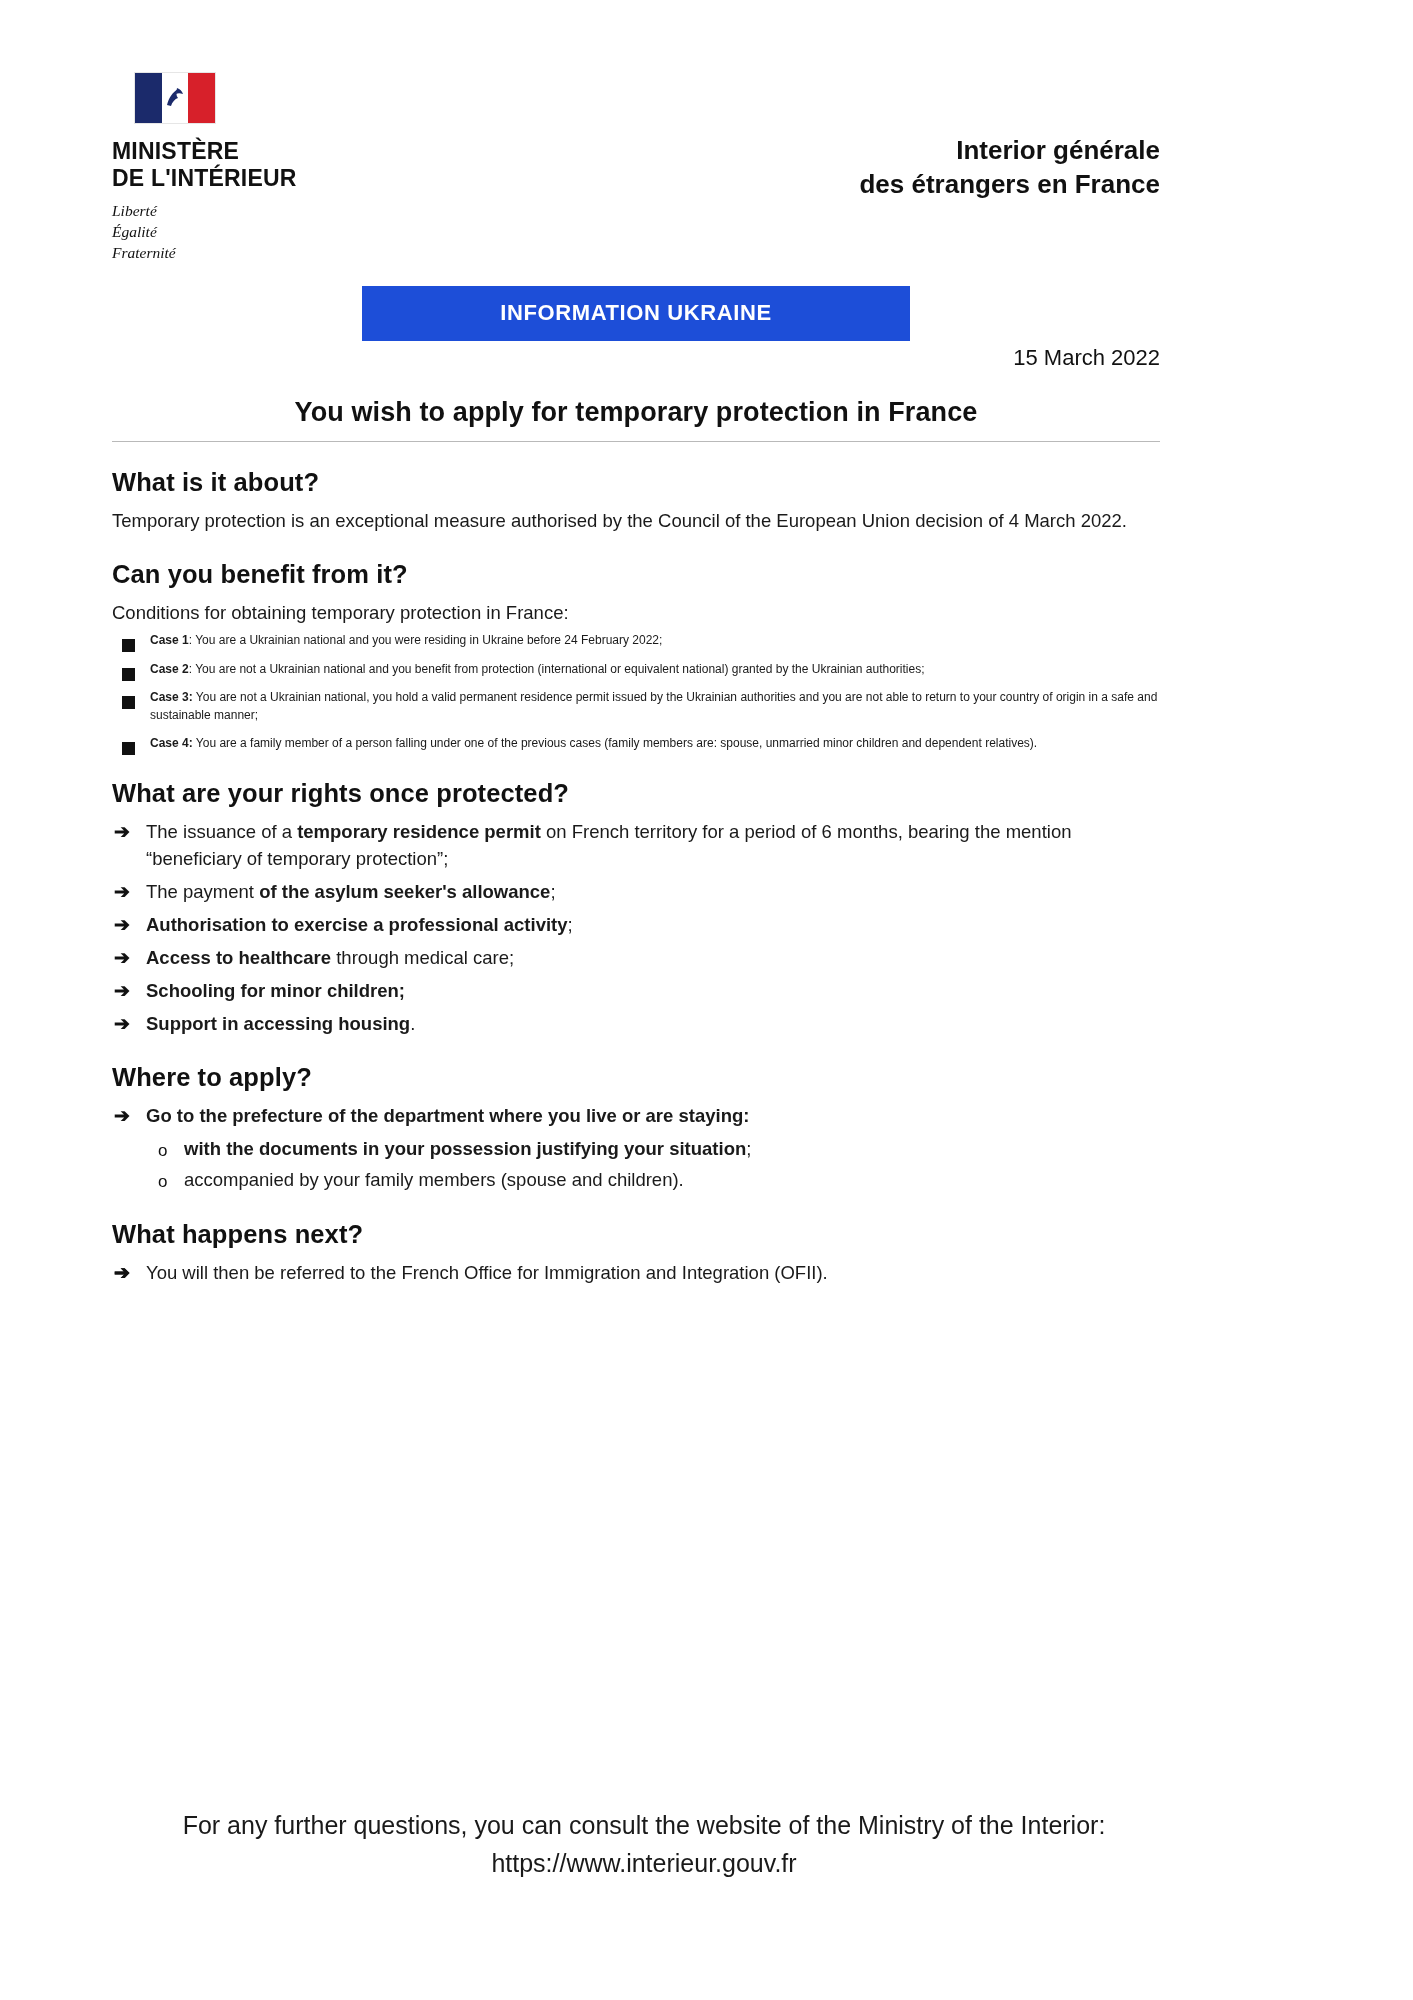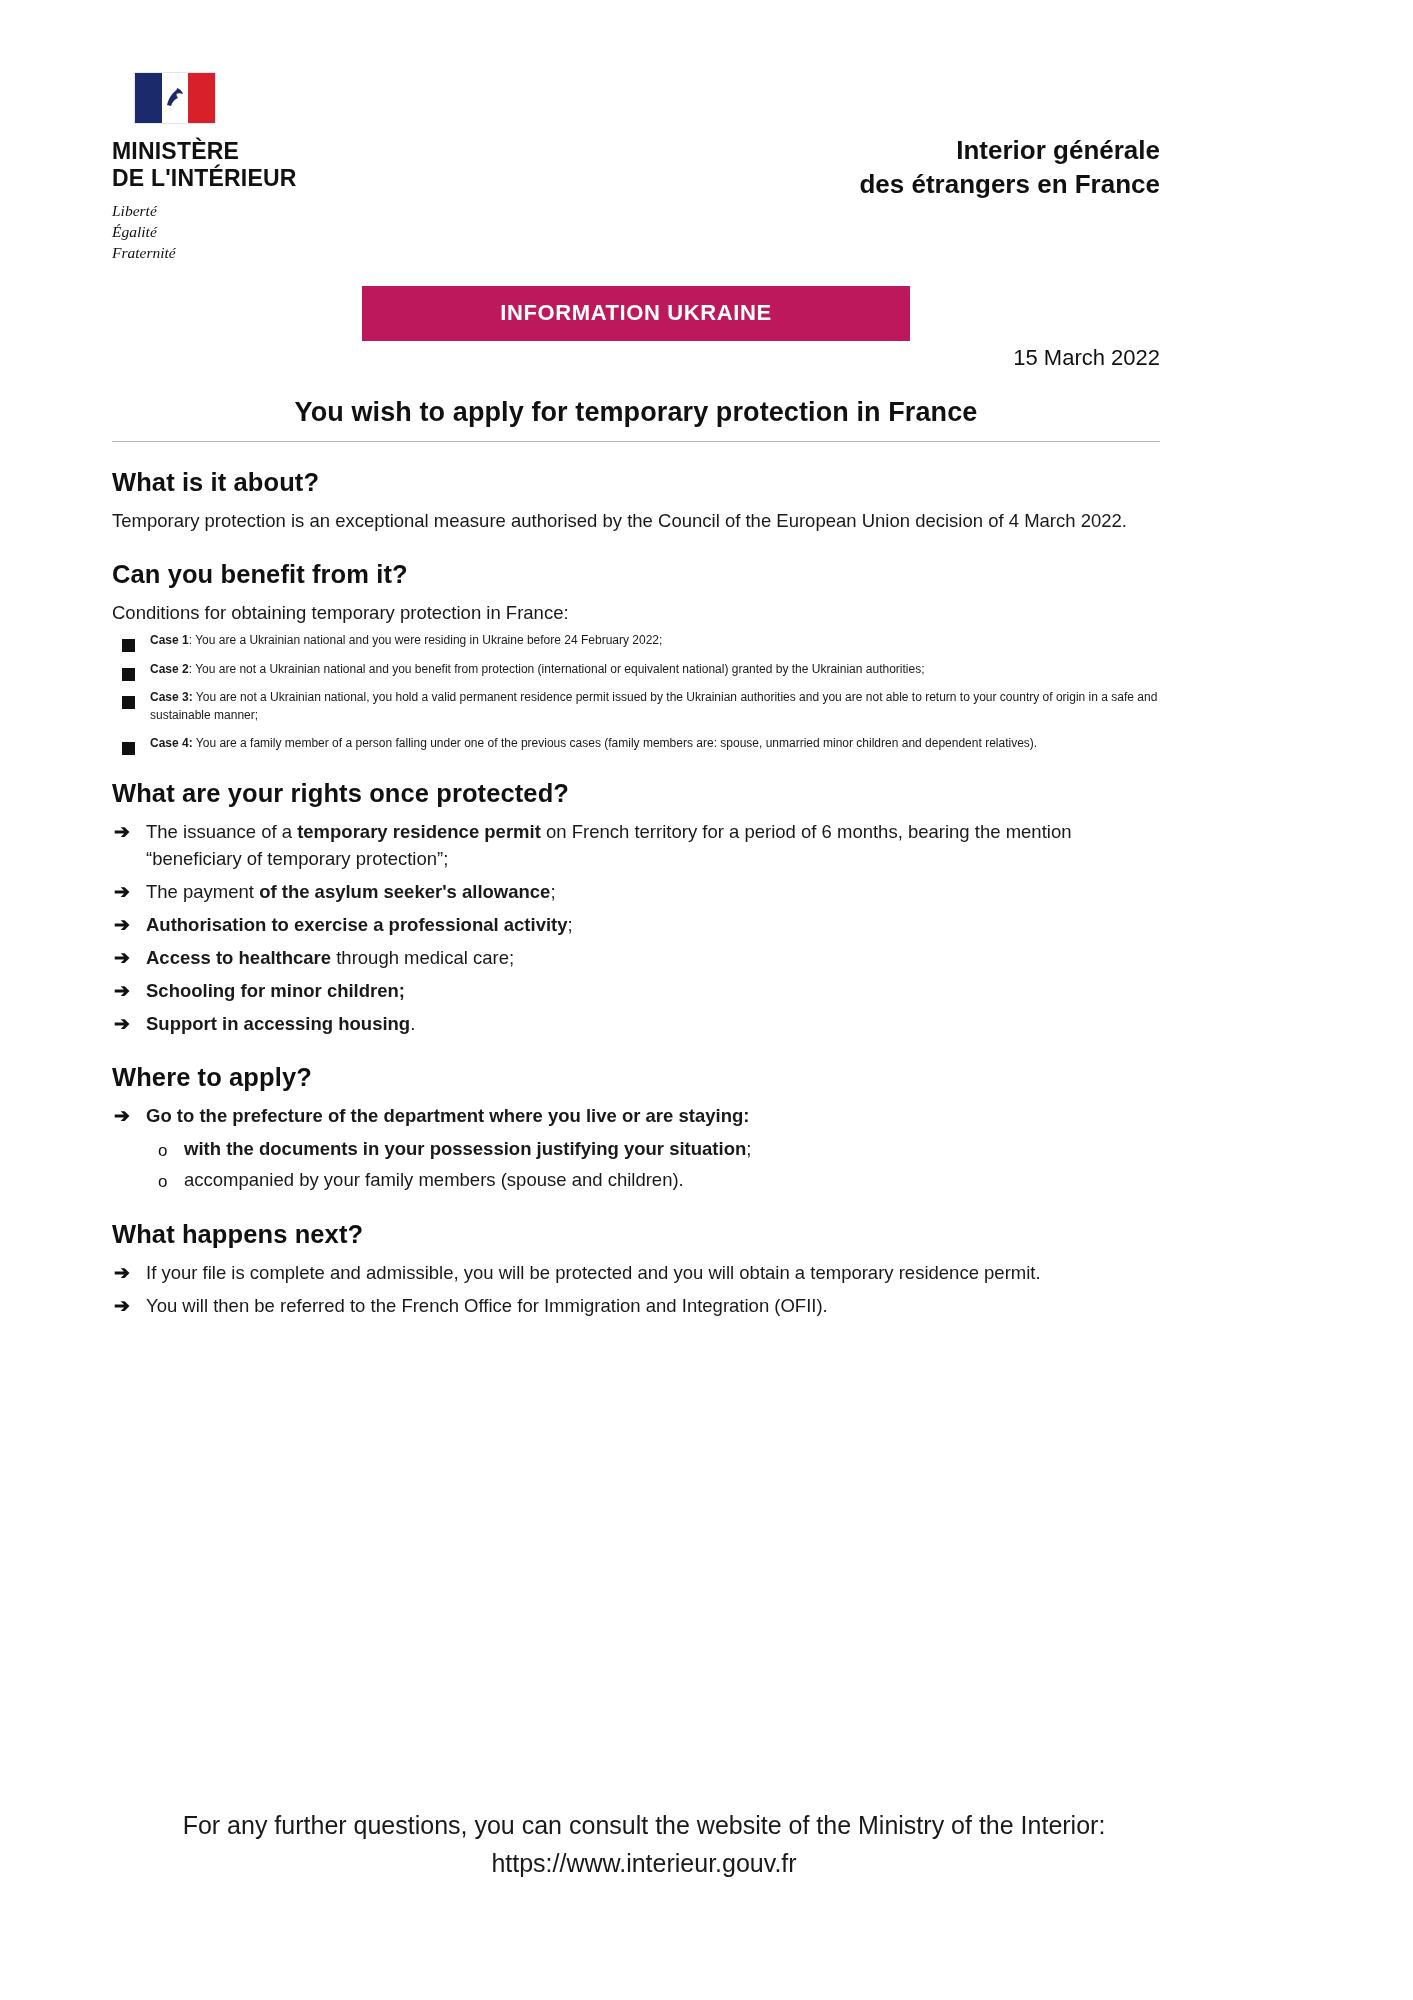--- a/index.html
+++ b/index.html
@@ -72,21 +72,21 @@
   }
 
   
   .banner-row {
     margin-top: 22px;
     display: flex;
     flex-direction: column;
     align-items: center;
   }
   .banner {
-    background: #be185d;
+    background: #1d4ed8;
     color: #ffffff;
     font-size: 22px;
     font-weight: bold;
     letter-spacing: 0.6px;
     padding: 14px 46px 15px;
     text-align: center;
     min-width: 548px;
     margin-left: 0;
   }
   .date-line {
@@ -306,21 +306,20 @@
     <li>
       <span class="circ">o</span>
       <span>accompanied by your family members (spouse and children).</span>
     </li>
   </ul>
 
   <h2 class="section-title">What happens next?</h2>
   <ul class="arrow-list tight-list">
     <li>
       <span class="arrow">➔</span>
-      <span>If your file is complete and admissible, you will be protected and you will obtain a temporary residence permit.</span>
     </li>
     <li>
       <span class="arrow">➔</span>
       <span>You will then be referred to the French Office for Immigration and Integration (OFII).</span>
     </li>
   </ul>
 
   <div class="footer">
     <div>For any further questions, you can consult the website of the Ministry of the Interior:</div>
     <div>https://www.interieur.gouv.fr</div>

